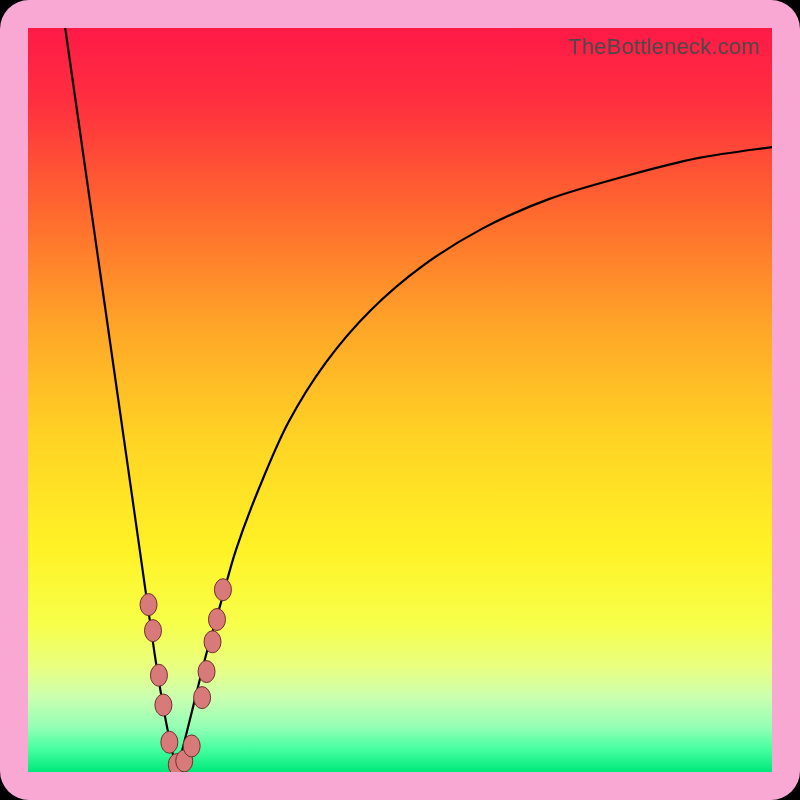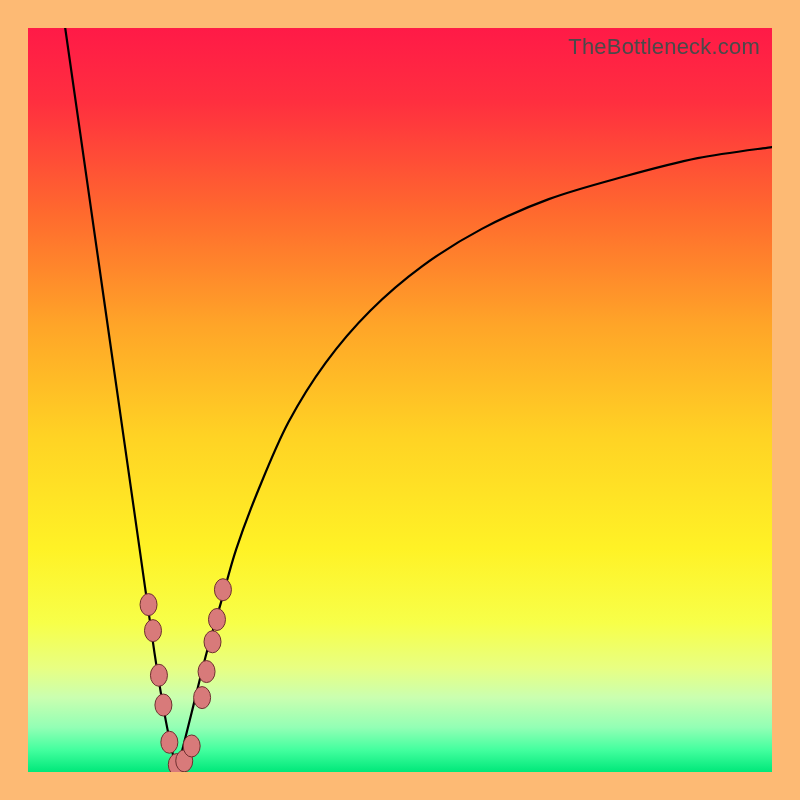--- a/index.html
+++ b/index.html
@@ -10,21 +10,22 @@
     overflow: hidden;
     background: #000;
     font-family: Arial, Helvetica, sans-serif;
   }
   .frame {
     position: absolute;
     left: 0;
     top: 0;
     width: 800px;
     height: 800px;
-    background: #fdba74;
+    background: #f9a8d4;
+    border-radius: 29px;
   }
   .plot {
     position: absolute;
     left: 28px;
     top: 28px;
     width: 744px;
     height: 744px;
     overflow: hidden;
   }
   .gradient {

